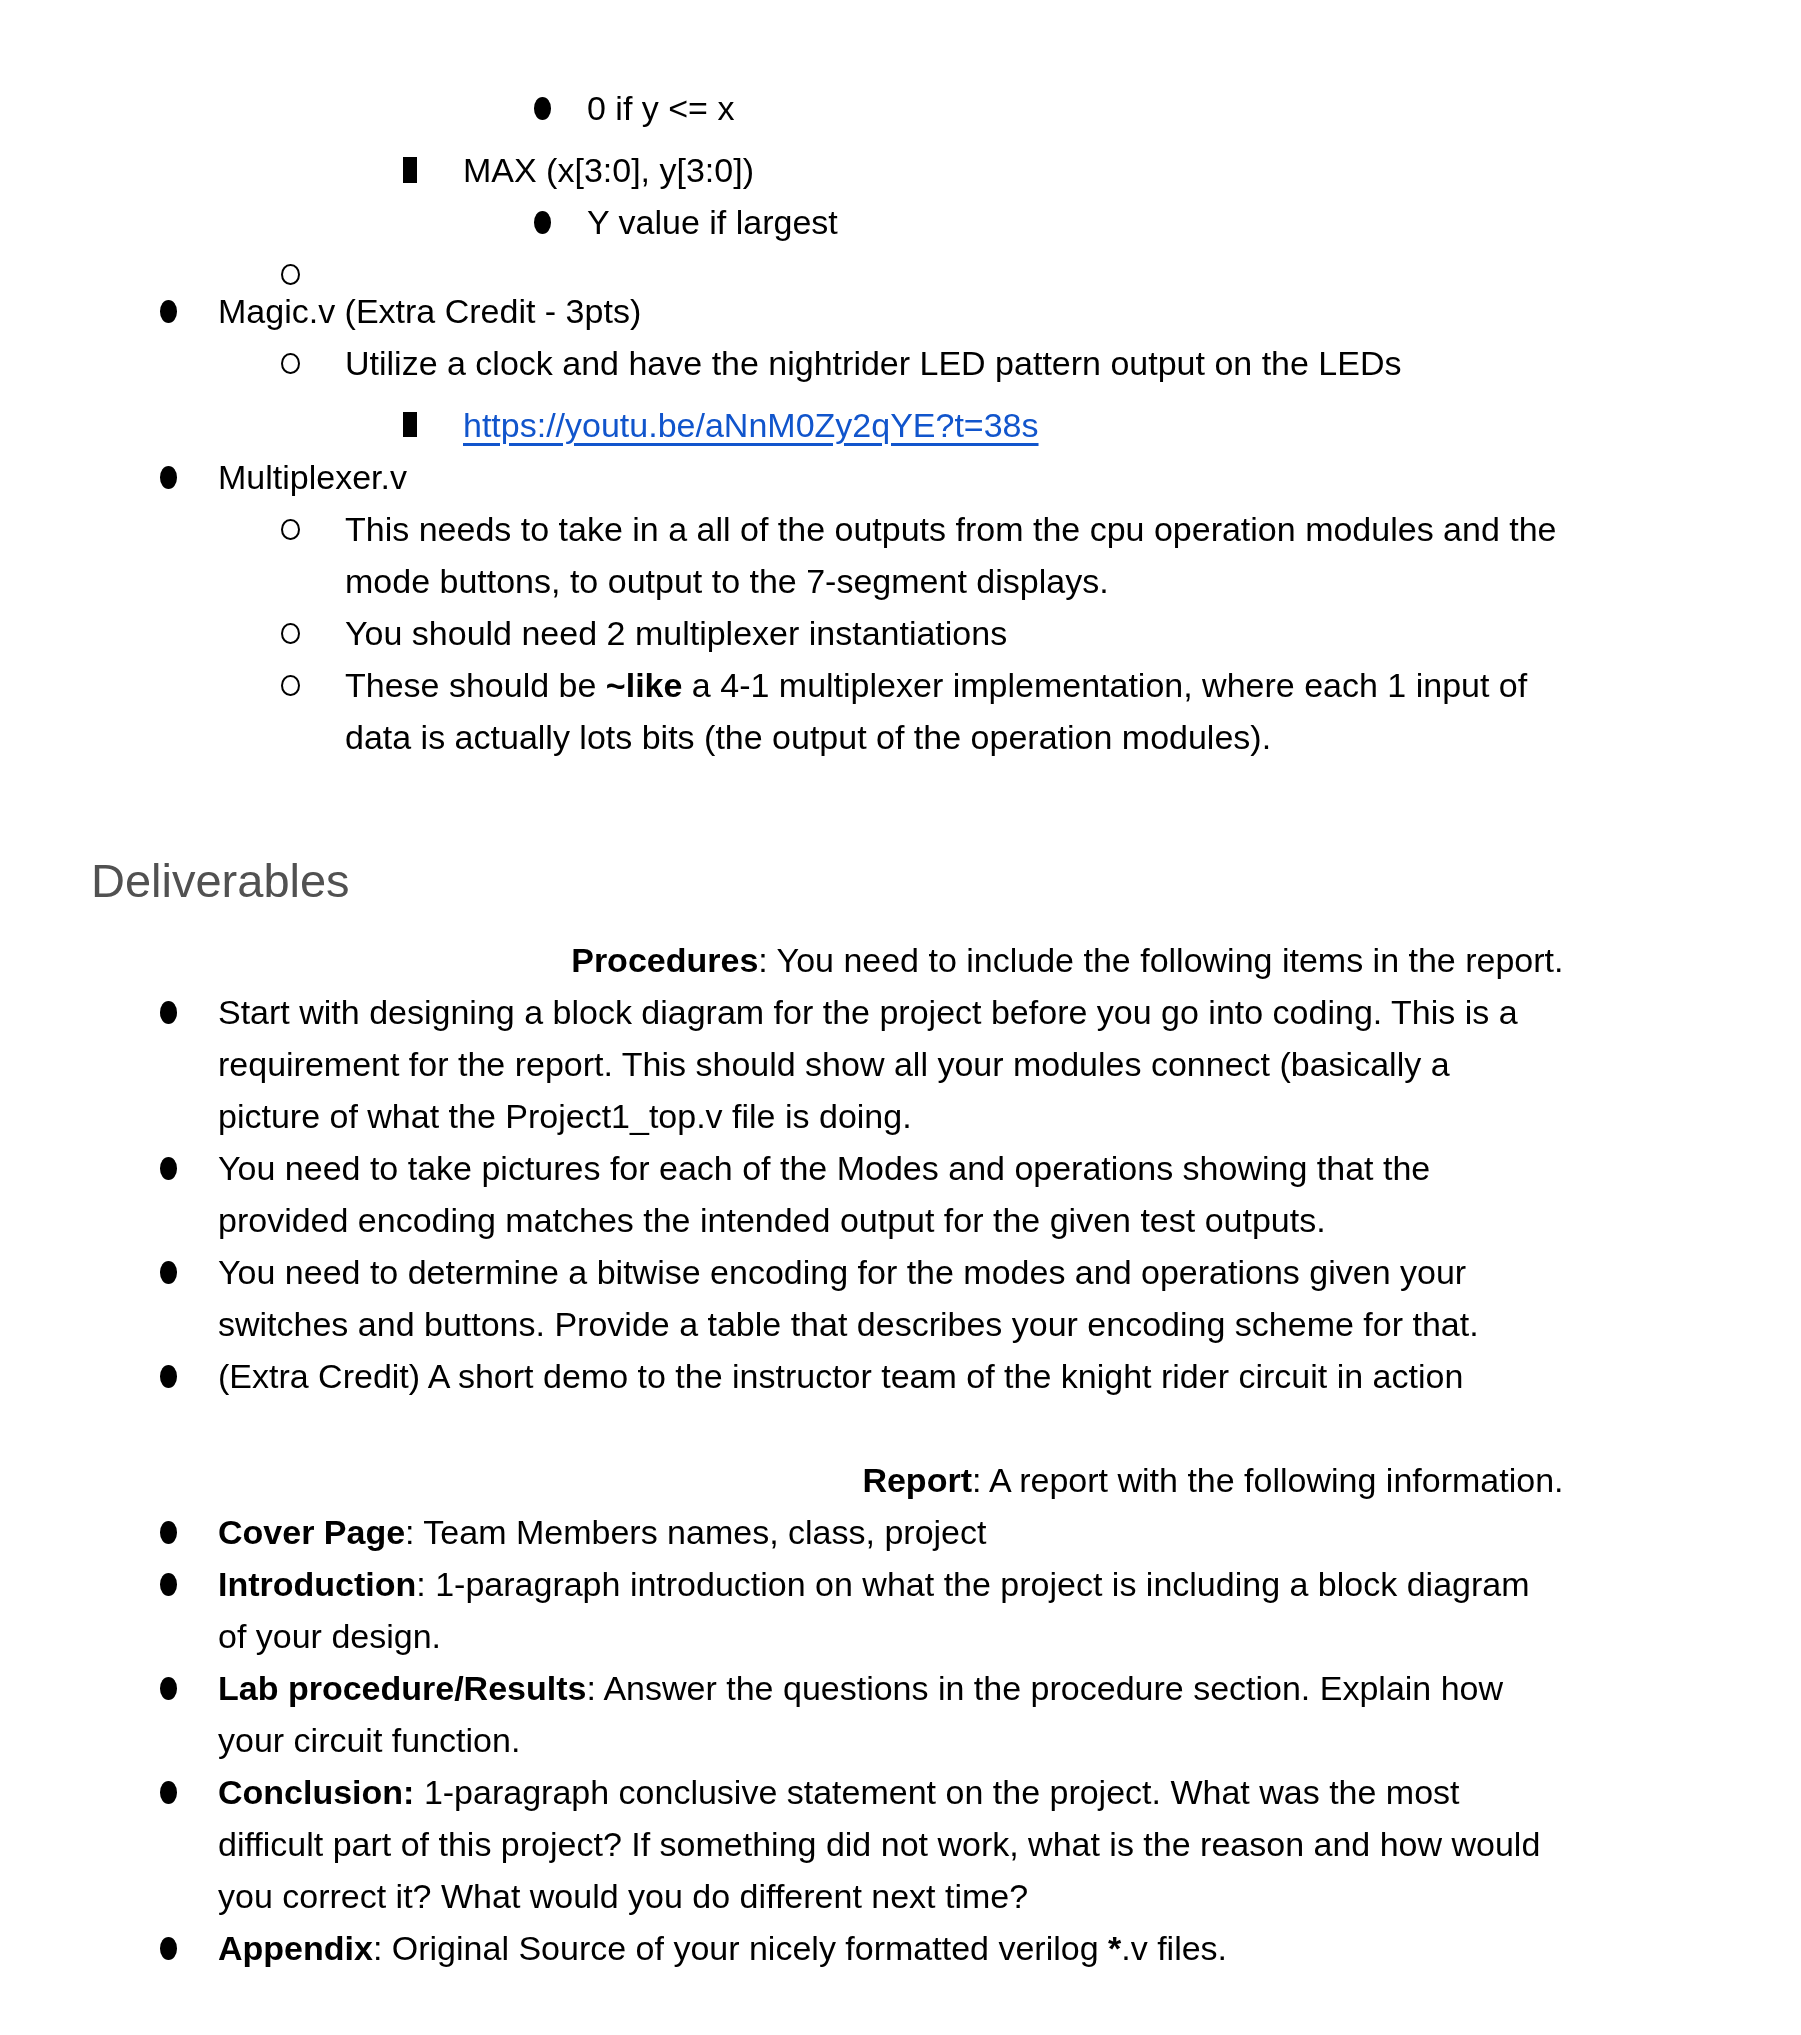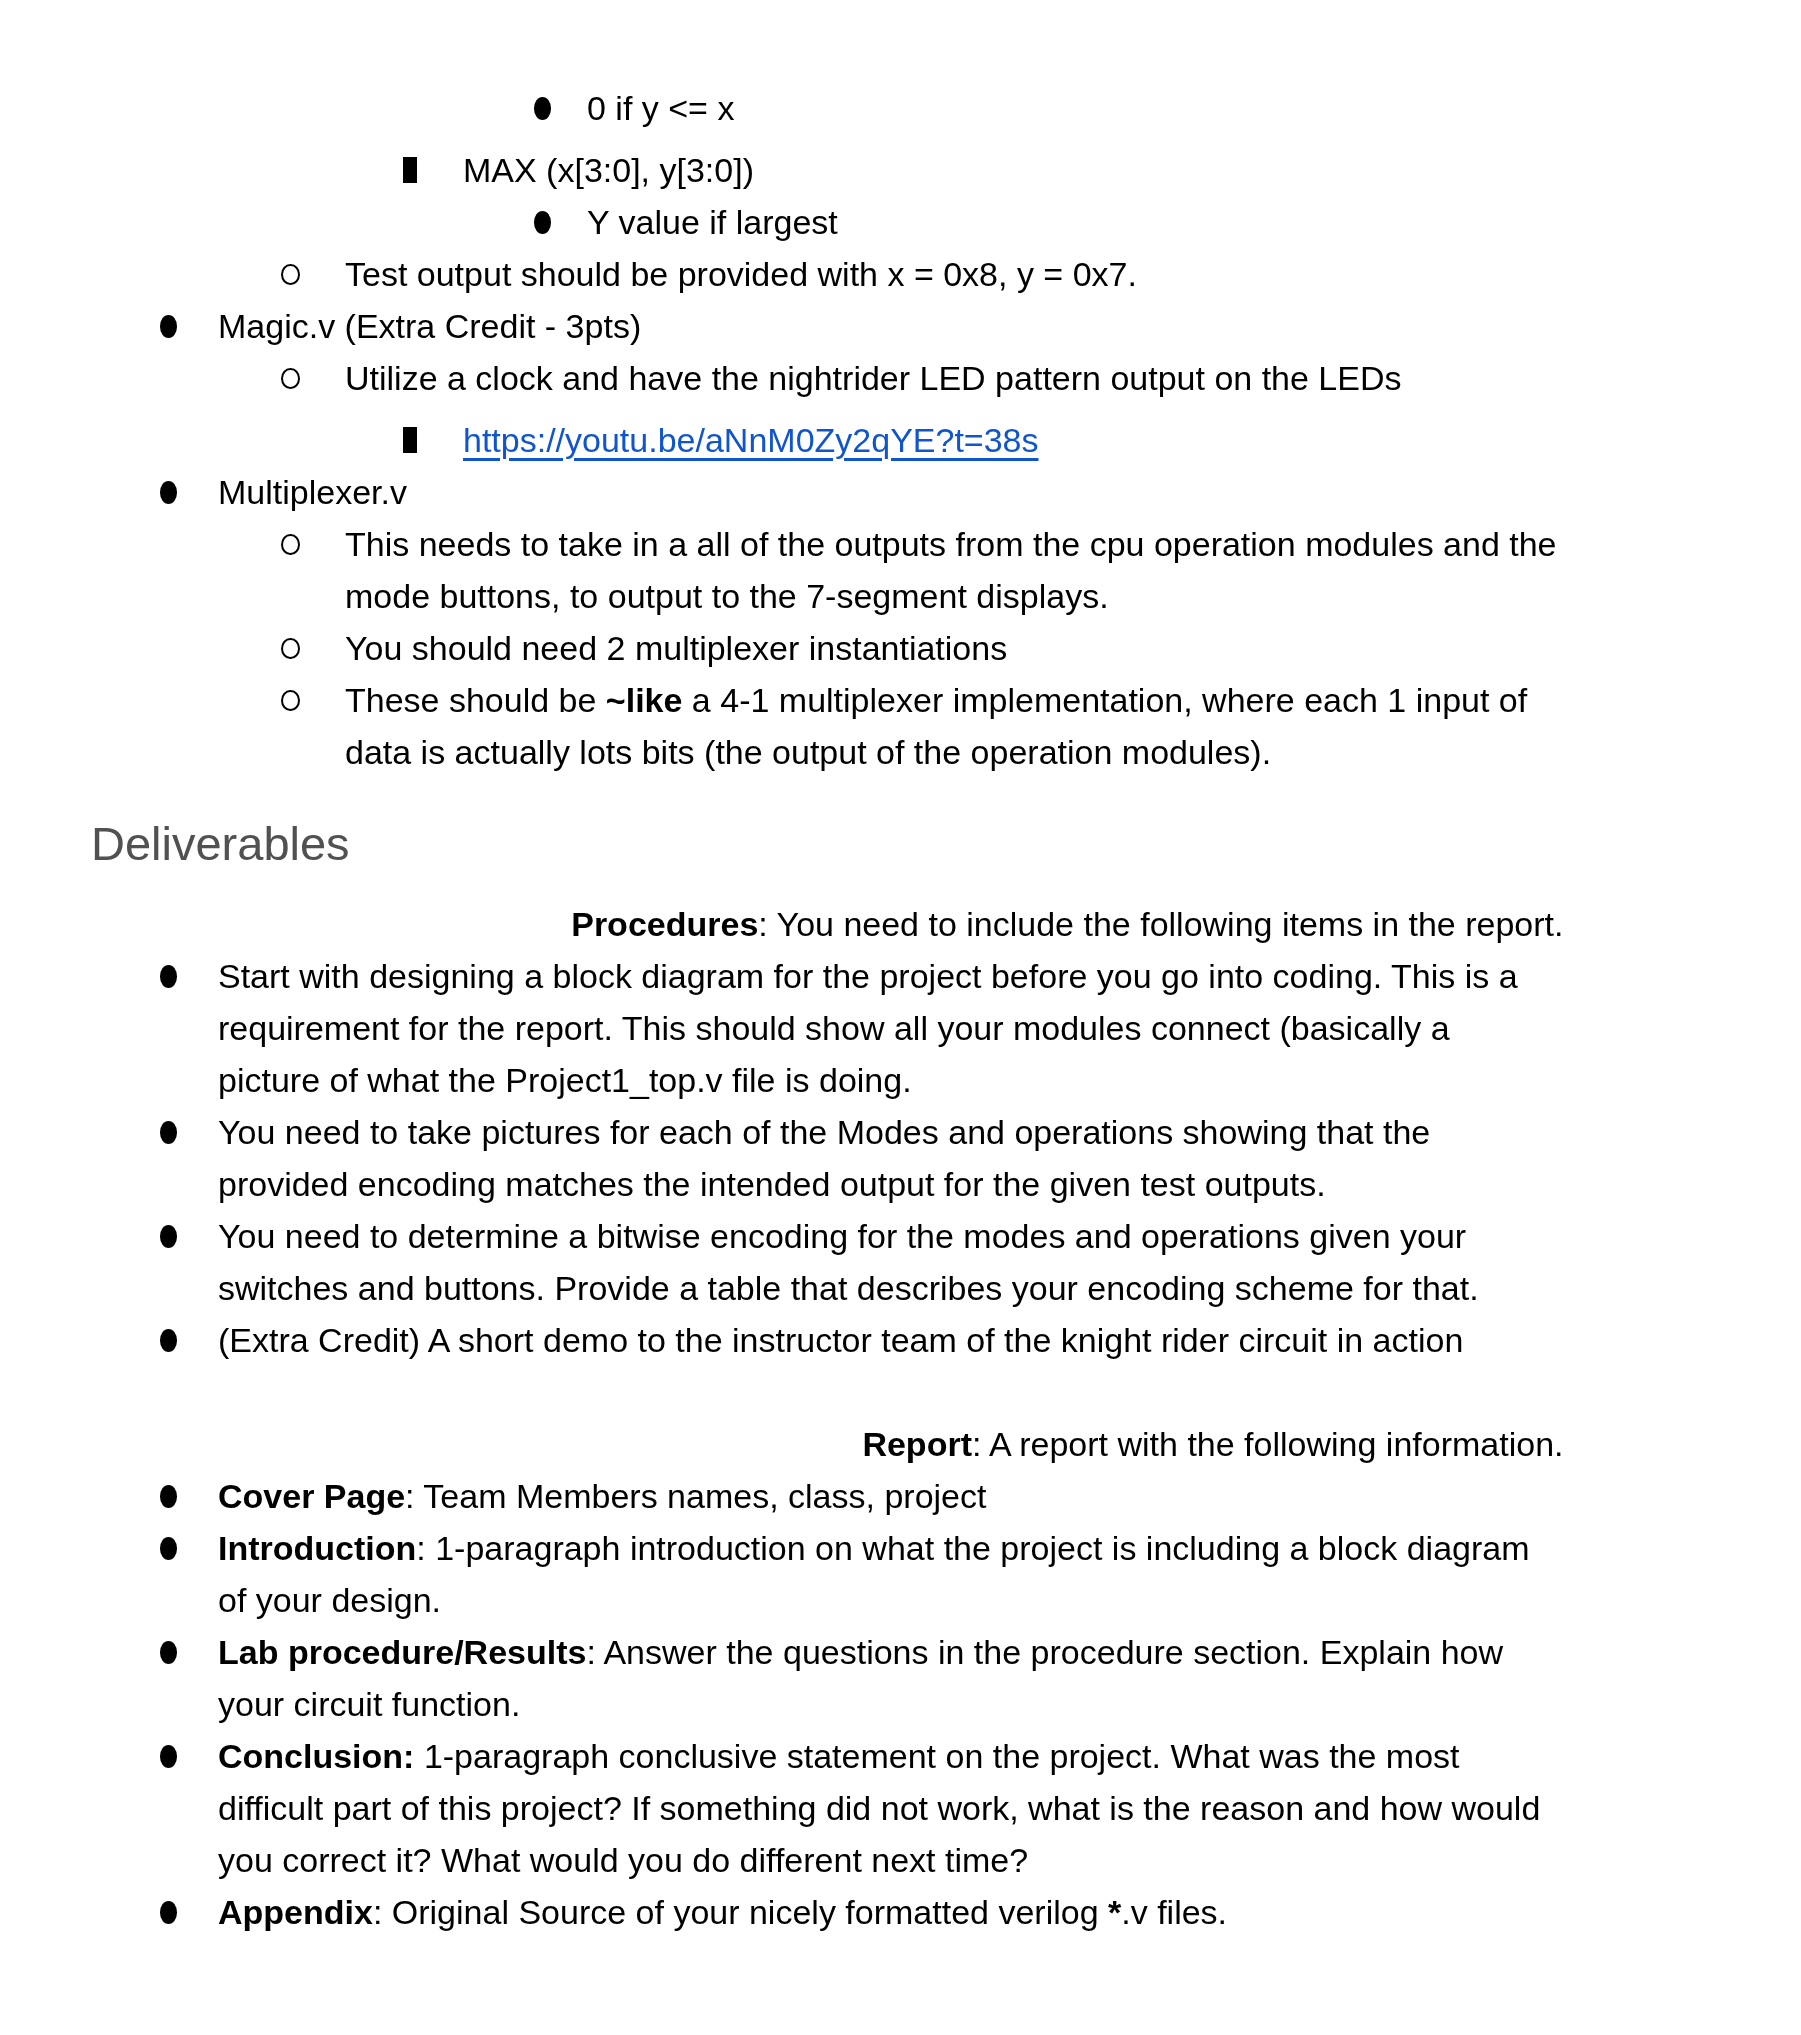--- a/index.html
+++ b/index.html
@@ -36,21 +36,21 @@
     text-decoration:underline;
     text-decoration-thickness:2.9px;
     text-underline-offset:5.8px;
     cursor:pointer;
   }
   .heading{
     font-size:47px;
     line-height:60px;
     height:60px;
     color:var(--heading-color,#515151);
-    margin-top:36px;
+    margin-top:88px;
     margin-bottom:23.5px;
     white-space:nowrap;
   }
   .spacer{height:52px;}
 </style>
 </head>
 <body>
 
 <div class="page" id="doc-page" style="--heading-color: #515151; --link-color: #1155cc; background: rgb(255, 255, 255); color: rgb(0, 0, 0);">
     <div class="row lvl4">
@@ -74,23 +74,20 @@
         <span class="mk-disc"></span>
       </span>
       <div class="text">
         <div class="line"><span class="">Y value if largest</span></div>
       </div>
     </div>
     <div class="row lvl2">
       <span class="mbox">
         <span class="mk-circle"></span>
       </span>
-      <div class="text">
-        <div class="line"><span class="">Test output should be provided with x = 0x8, y = 0x7.</span></div>
-      </div>
     </div>
     <div class="row lvl1">
       <span class="mbox">
         <span class="mk-disc"></span>
       </span>
       <div class="text">
         <div class="line"><span class="">Magic.v (Extra Credit - 3pts)</span></div>
       </div>
     </div>
     <div class="row lvl2">

